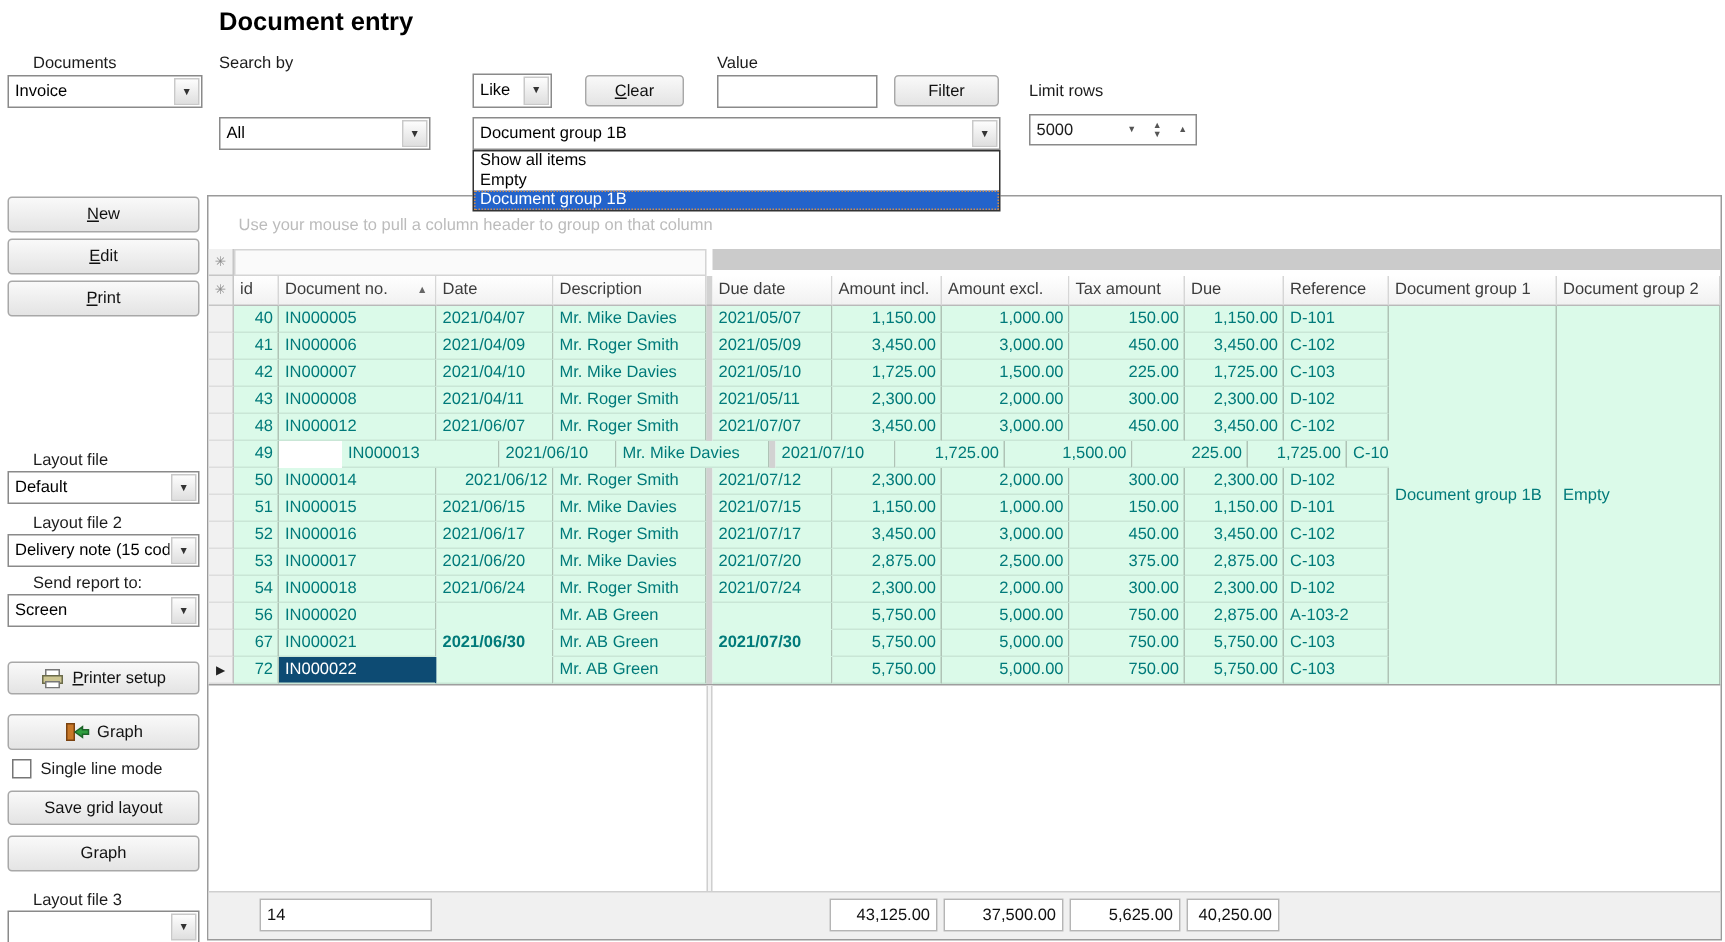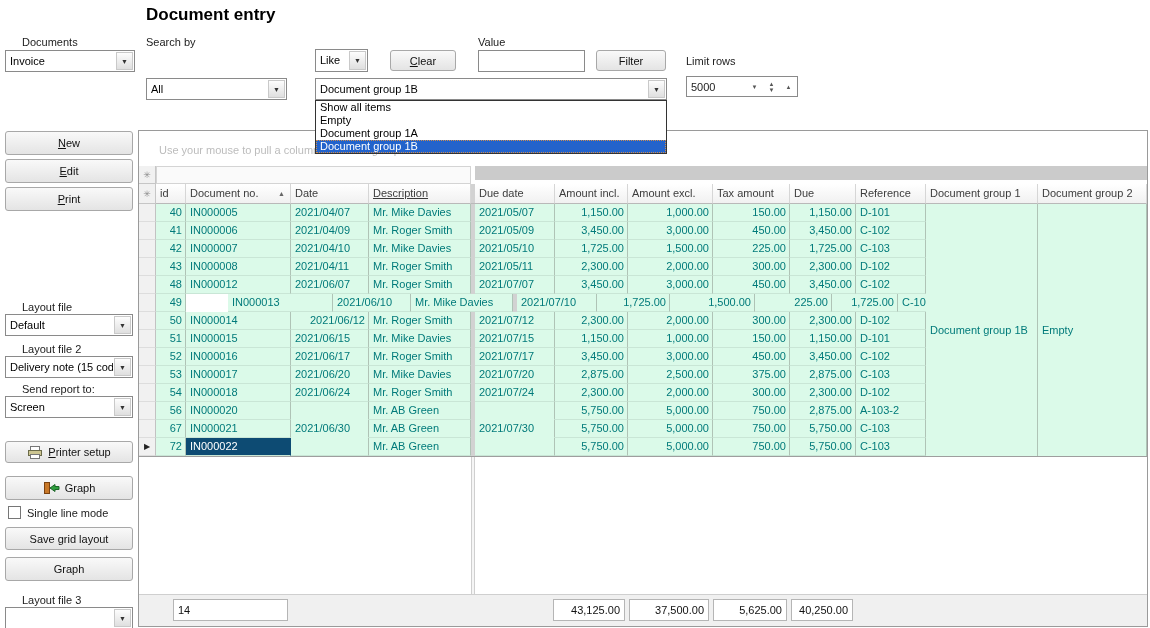--- a/index.html
+++ b/index.html
@@ -41,21 +41,21 @@
   .h .sort { position:absolute; right:5px; top:0; font-size:7px; color:#666; }
   .hdiv { width:4px; background:#d2d2d2; border-bottom:1px solid #b9b9b9; }
 
   #grows { position:absolute; left:0; top:73px; }
   .row { display:flex; height:18px; }
   .ind { width:17px; height:18px; background:#f1f1f1; border-right:1px solid #c2c2c2; border-bottom:1px solid #dddddd;
          display:flex; align-items:center; justify-content:center; font-size:8px; color:#222; }
   .c { height:18px; line-height:17px; background:#dbfae9; color:#007a7a; border-right:1px solid #afc3b6; border-bottom:1px solid #c9e6d6;
        padding:0 3px 0 4px; overflow:hidden; white-space:nowrap; }
   .c.num { text-align:right; }
-  .c.nb { border-bottom-color:#dbfae9; }
+  .c.nb { border-bottom-color:#dbfae9;font-weight:bold; }
   .c.sel { background:#0d4b73; color:#fff; border-right-color:#0d4b73; }
   .rdiv { width:4px; height:18px; background:#d2d2d2; }
   .dgcell { position:absolute; top:73px; height:252px; background:#dbfae9; color:#007a7a; border-right:1px solid #afc3b6;
             display:flex; align-items:center; padding-left:4px; }
   #rowsbottom { position:absolute; left:0; top:325px; width:1008px; height:1px; background:#9e9e9e; }
   #divext { position:absolute; left:332px; top:326px; width:4px; height:137px; background:#f5f5f5;
             border-left:1px solid #cfcfcf; border-right:1px solid #cfcfcf; }
 
   #gfooter { position:absolute; left:0; top:463px; width:1008px; height:32px; background:#f0f0f0; border-top:1px solid #cfcfcf; }
   .fbox { position:absolute; top:4px; height:22px; background:#fff; border:1px solid #b5b5b5; line-height:20px; padding:0 4px; color:#111; }
@@ -103,21 +103,20 @@
     </div>
     <div class="sic">▲</div>
   </div>
   <div class="combo" style="left:315px; top:78px; width:352px;">
     <div class="txt">Document group 1B</div>
     <div class="arw">▼</div>
   </div>
   <div id="ddlist">
       <div class="dditem">Show all items</div>
       <div class="dditem">Empty</div>
-      <div class="dditem">Document group 1A</div>
       <div class="dditem selected">Document group 1B</div>
     </div>
 
   <div class="btn" style="left:5px; top:131px; width:128px; height:24px;"><u>N</u>ew</div>
   <div class="btn" style="left:5px; top:159px; width:128px; height:24px;"><u>E</u>dit</div>
   <div class="btn" style="left:5px; top:187px; width:128px; height:24px;"><u>P</u>rint</div>
 
   <div class="lbl" style="left:22px; top:301px;">Layout file</div>
   <div class="combo" style="left:5px; top:314px; width:128px;">
     <div class="txt">Default</div>
@@ -171,21 +170,21 @@
 
     <div class="corner" style="top:35px; height:18px;">✳</div>
     <div id="band1"></div>
     <div id="band2"></div>
 
     <div class="corner" style="top:53px; height:20px;">✳</div>
     <div id="ghdr">
         <div class="h" style="width: 30px;">id</div>
         <div class="h" style="width: 105px;">Document no.<span class="sort">▲</span></div>
         <div class="h" style="width: 78px;">Date</div>
-        <div class="h" style="width: 102px; text-decoration: underline;">Description</div>
+        <div class="h" style="width: 102px;">Description</div>
         <div class="hdiv"></div>
         <div class="h" style="width: 80px;">Due date</div>
         <div class="h" style="width: 73px;">Amount incl.</div>
         <div class="h" style="width: 85px;">Amount excl.</div>
         <div class="h" style="width: 77px;">Tax amount</div>
         <div class="h" style="width: 66px;">Due</div>
         <div class="h" style="width: 70px;">Reference</div>
         <div class="h" style="width: 112px;">Document group 1</div>
         <div class="h" style="width: 109px;">Document group 2</div>
       </div>

